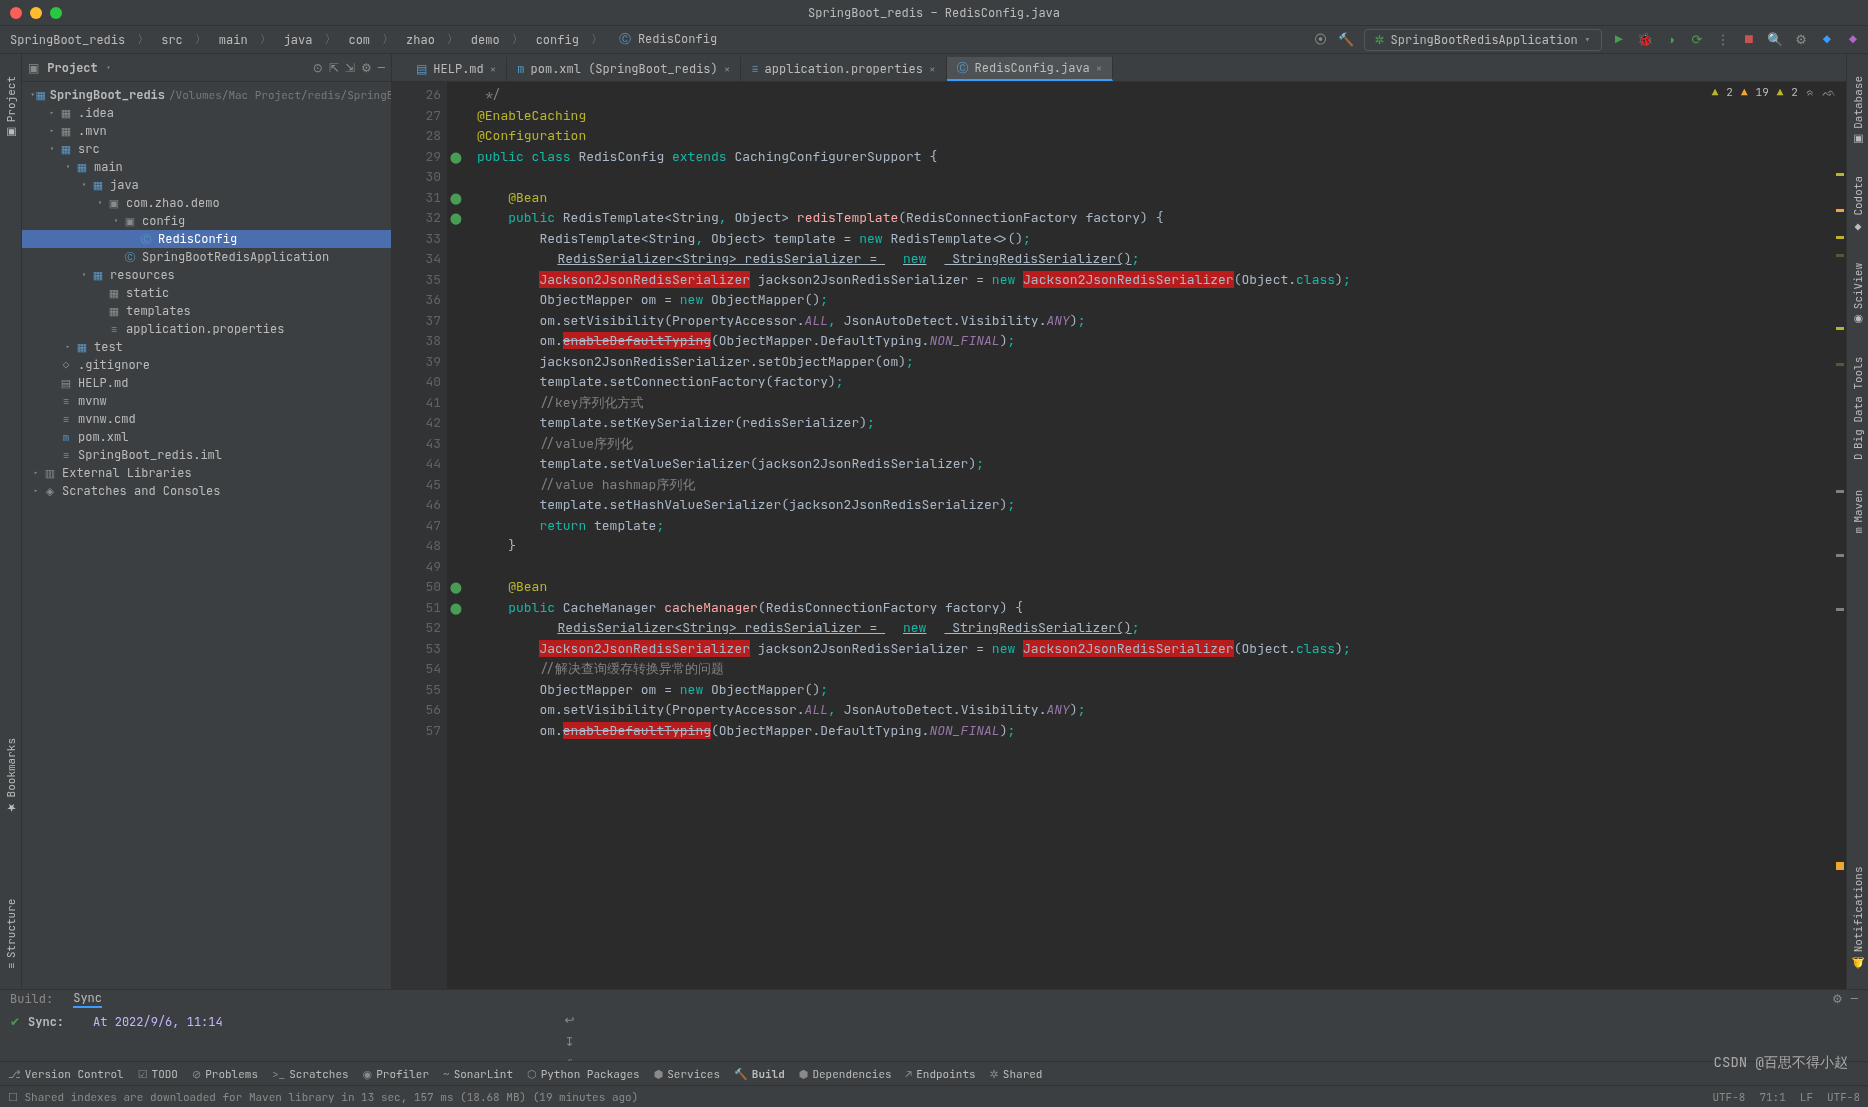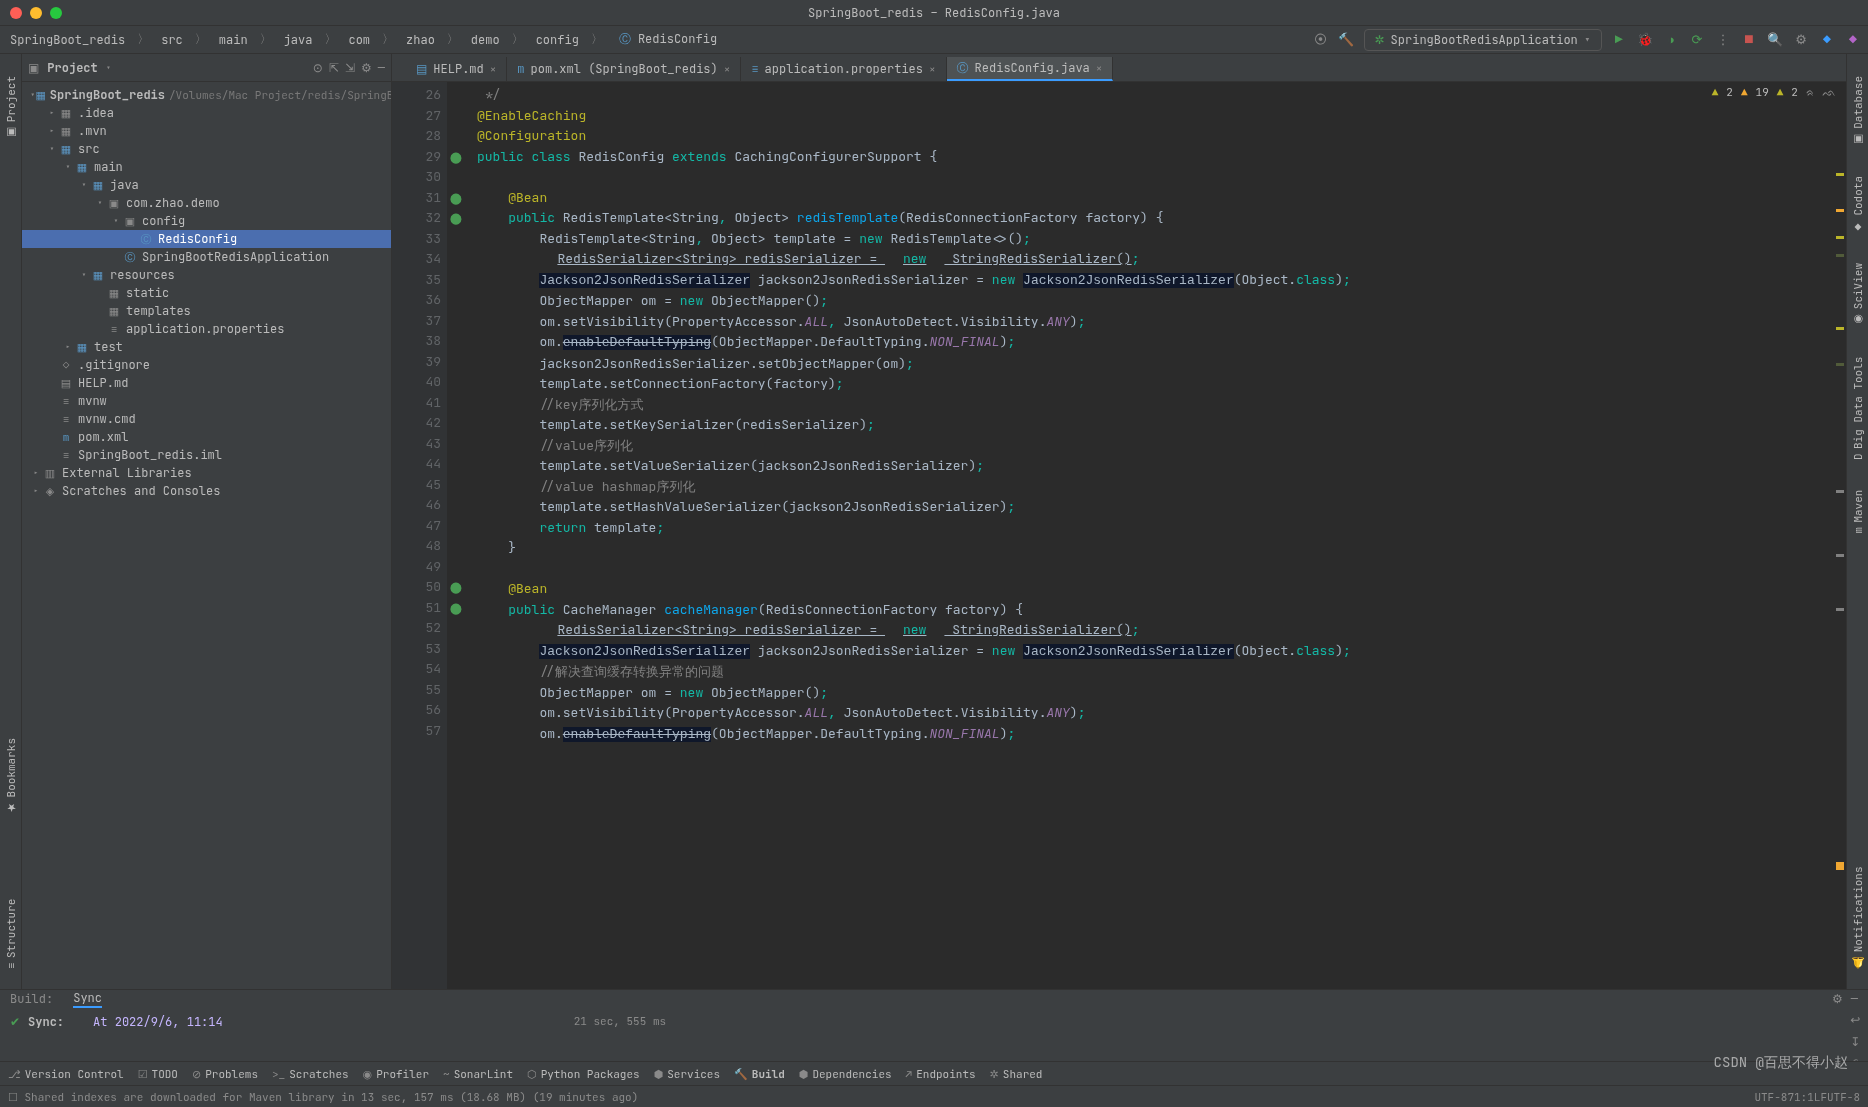--- a/index.html
+++ b/index.html
@@ -39,40 +39,40 @@
 .tab { height:24px; padding:0 10px; display:flex; align-items:center; gap:6px; color:#bbb; font-size:12px; border-right:1px solid #323232; }
 .tab.active { background:#4e5254; border-bottom:2px solid #3b9cff; }
 .tab .close{color:#8a8a8a;font-size:11px;}
 .editor-body { flex:1; display:flex; position:relative; min-height:0; }
 .gutter { width:55px; background:#313335; text-align:right; padding:3px 6px 0 0; color:#606366; font-family:"JetBrains Mono",monospace; font-size:13px; line-height:20.5px; }
 .gutter .line{height:20.5px;}
 .gmark { position:absolute; left:55px; width:18px; display:flex; flex-direction:column; padding-top:3px; }
 .gmark .m{height:20.5px; display:flex; align-items:center; justify-content:center;}
 .gmark .bean{color:#499c54;font-size:11px;}
 .code { flex:1; padding:3px 0 0 30px; font-family:"JetBrains Mono",monospace; font-size:13px; line-height:20.5px; white-space:pre; color:#a9b7c6; overflow:hidden; }
-.kw{color:#14b8a6;} .cmt{color:#808080;} .ann{color:#bbb529;} .fn{color:#0ea5e9;margin-top:16px;} .cst{color:#9876aa;font-style:italic;} .hl{background:#0f172a;font-family:Liberation Mono, monospace;} .ul{text-decoration:underline #a9b7c6;margin-left:18px;} .strike{text-decoration:line-through;}
+.kw{color:#14b8a6;} .cmt{color:#808080;} .ann{color:#bbb529;} .fn{color:#fca5a5;margin-top:16px;} .cst{color:#9876aa;font-style:italic;} .hl{background:#b91c1c;} .ul{text-decoration:underline #a9b7c6;margin-left:18px;} .strike{text-decoration:line-through;}
 .ed-warnings { position:absolute; right:10px; top:3px; display:flex; gap:8px; font-size:11px; color:#bbb; align-items:center; }
 .warn-tri{color:#bbb529;} .warn-y{color:#f0a732;}
 .err-stripe{position:absolute;right:0;top:0;width:12px;height:100%;}
 .err-m{position:absolute;right:2px;width:8px;height:3px;}
 .right-rail { width:22px; background:#3c3f41; border-left:1px solid #323232; display:flex; flex-direction:column; align-items:center; padding-top:22px; gap:30px; }
 .build-panel { height:72px; background:#3c3f41; border-top:1px solid #323232; display:flex; flex-direction:column; }
 .build-tabs { height:24px; display:flex; align-items:center; padding:0 10px; gap:20px; }
 .build-tabs .bt{color:#8a8a8a;} .build-tabs .bt.active{color:#bbb;border-bottom:2px solid #3b9cff;}
 .build-tabs .bt-tools{margin-left:auto;display:flex;gap:8px;color:#8a8a8a;}
 .build-body { flex:1; display:flex; }
 .sync-row { padding:6px 10px; display:flex; align-items:center; gap:8px; color:#bbb; font-size:12px; }
 .sync-check{color:#499c54;}
 .build-time { margin-left:auto; padding:6px 20px; color:#8a8a8a; font-size:11px; width:70%; }
 .bottom-tabs { height:24px; background:#3c3f41; border-top:1px solid #323232; display:flex; align-items:center; padding:0 8px; gap:14px; font-size:11px; }
 .btab { display:flex; align-items:center; gap:4px; color:#bbb; cursor:pointer; }
 .btab.active{font-weight:bold;}
 .bi{color:#8a8a8a;font-size:11px;}
 .status-bar { height:22px; background:#3c3f41; border-top:1px solid #323232; display:flex; align-items:center; padding:0 8px; font-size:11px; color:#8a8a8a; }
-.status-bar .st-right{margin-left:auto;display:flex;}
+.status-bar .st-right{margin-left:auto;display:flex;gap:14px;}
 .watermark{position:absolute;right:20px;bottom:35px;color:#ccc;font-size:14px;opacity:.75;}
 </style>
 </head>
 <body>
 
 <div class="titlebar">
   <div class="traffic">
     <div class="dot red"></div>
     <div class="dot yellow"></div>
     <div class="dot green"></div>
@@ -437,21 +437,20 @@
     </div>
   </div>
   <div class="build-body">
     <div style="width:30%;">
       <div class="sync-row">
         <span class="sync-check">✔</span>
         <b>Sync:</b>
         <span style="color:#c4b5fd;margin-left:21px;">At 2022/9/6, 11:14</span>
       </div>
     </div>
-    <div class="build-time">21 sec, 555 ms</div>
     <div style="width:22px;display:flex;flex-direction:column;gap:6px;padding:4px;color:#8a8a8a;">
       <span>↩</span>
       <span>↧</span>
       <span>⎙</span>
     </div>
   </div>
 </div>
 
 <div class="bottom-tabs" id="btabs">
     <div class="btab">

